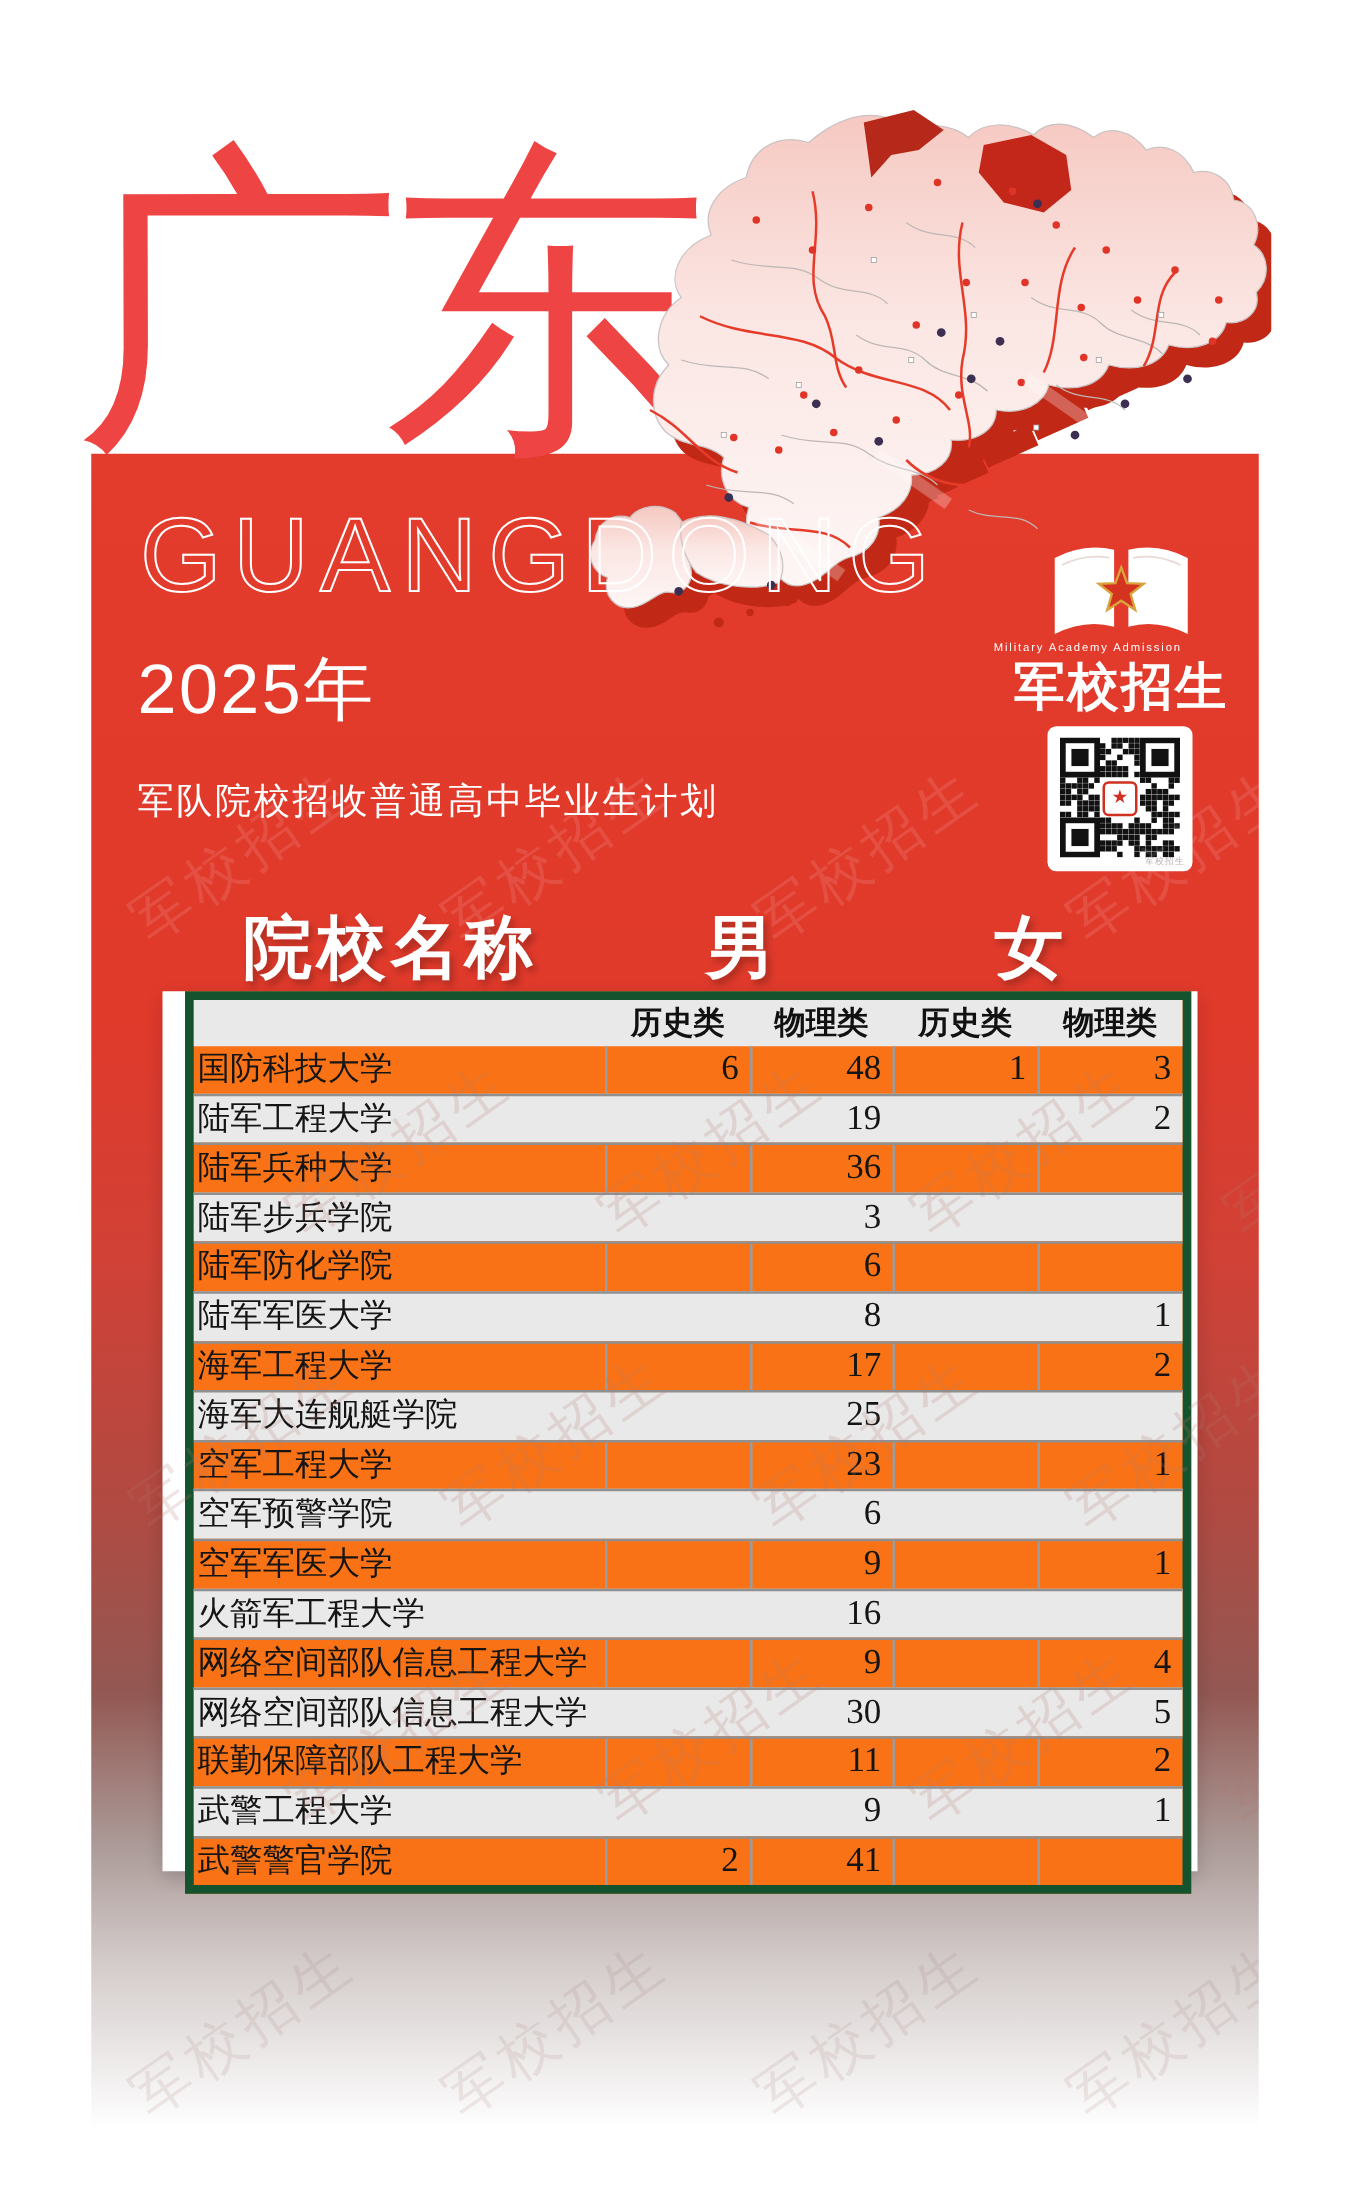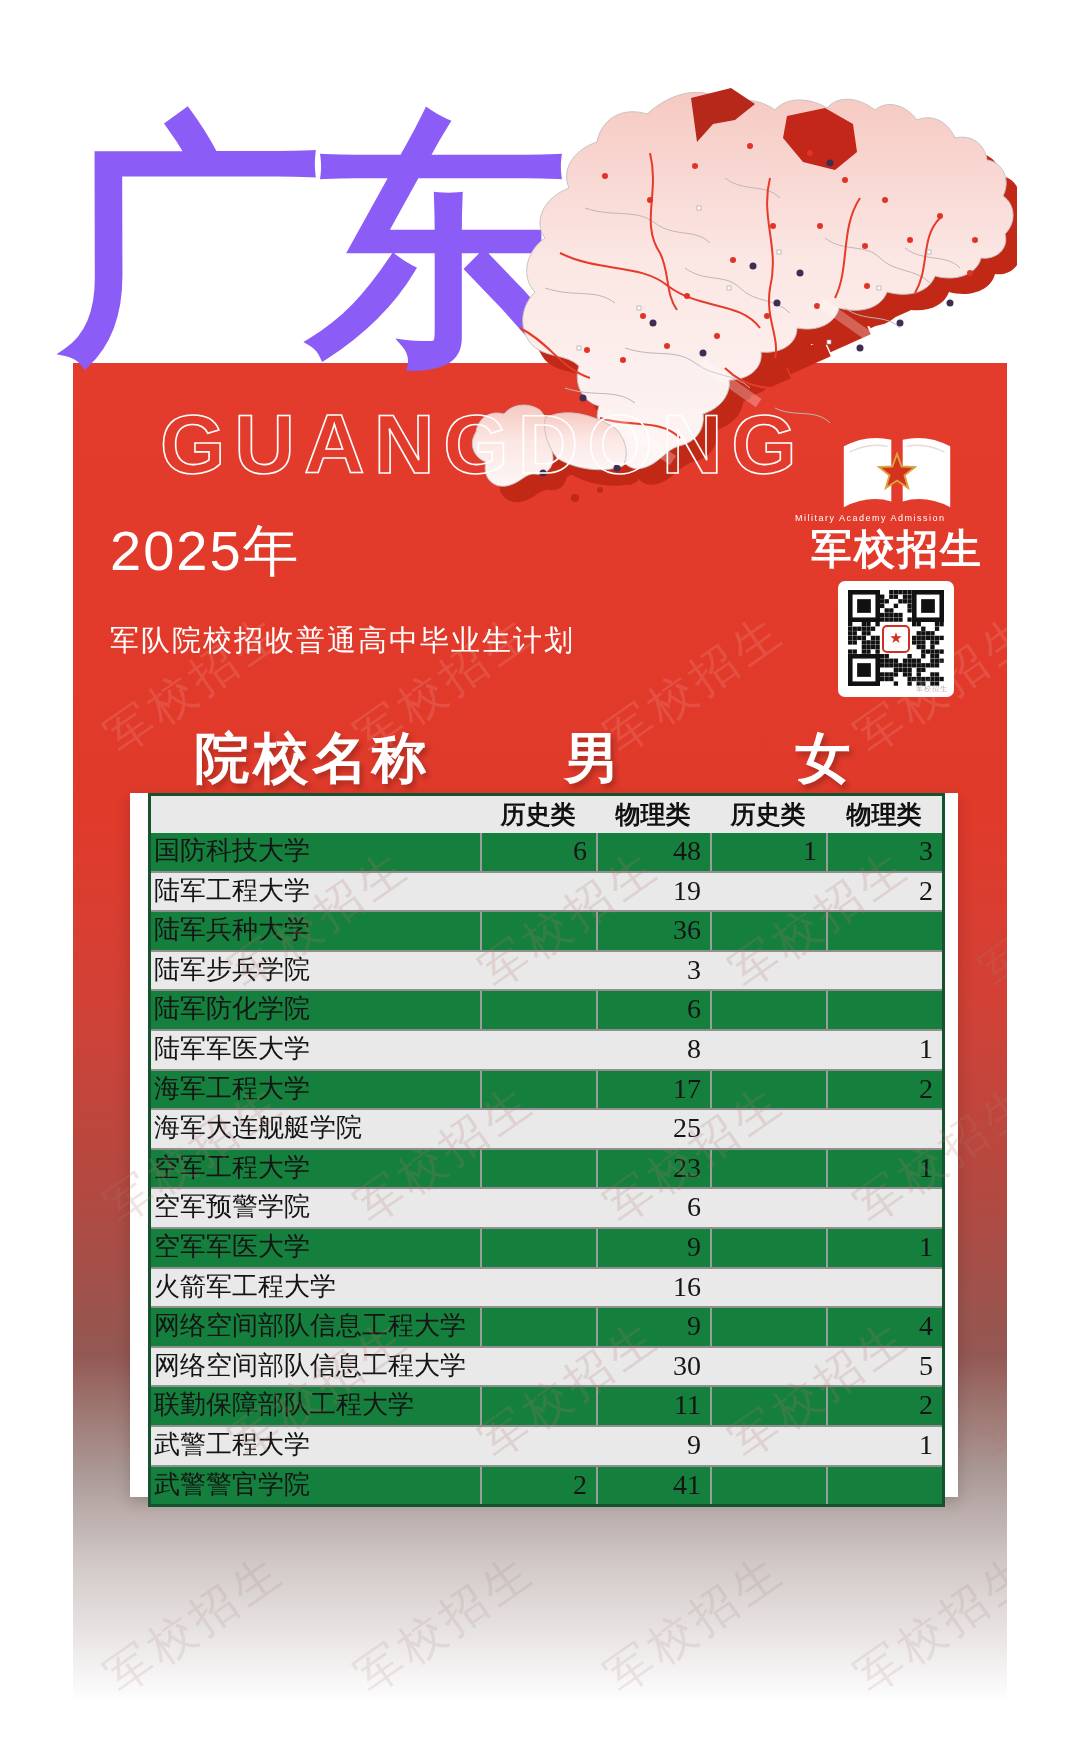--- a/index.html
+++ b/index.html
@@ -15,27 +15,27 @@
     left:73px;top:363px;width:934px;height:1340px;z-index:1;
     background:linear-gradient(180deg,
       #e33b2c 0%, #e03a2b 34%, #d14136 48%,
       #b04a42 63%, #935853 74%, #ab9a97 83%,
       #d3cbca 90%, #ffffff 100%);
   }
 
   
   #province-cn{
     left:60px;top:112px;z-index:2;
-    font-size:262px;line-height:1;font-weight:700;
-    color:#8b5cf6;letter-spacing:-16px;white-space:nowrap;text-align:right;
+    font-size:262px;line-height:1;font-weight:400;
+    color:#ef4444;letter-spacing:-16px;white-space:nowrap;text-align:right;
   }
   #province-en{
     left:112px;top:402px;z-index:4;
-    font-size:84px;line-height:1;font-weight:700;letter-spacing:9px;
-    color:transparent;-webkit-text-stroke:1.6px #ffffff;white-space:nowrap;margin-left:48px;
+    font-size:84px;line-height:1;font-weight:400;letter-spacing:9px;
+    color:transparent;-webkit-text-stroke:1.6px #ffffff;white-space:nowrap;
   }
   #year-title{
     left:110px;top:514px;z-index:4;
     font-size:56px;font-weight:400;color:#ffffff;letter-spacing:2px;
   }
   #plan-subtitle{
     left:110px;top:585px;z-index:4;
     font-size:29px;color:#ffffff;letter-spacing:2px;white-space:nowrap;margin-top:36px;
   }
 
@@ -78,21 +78,21 @@
   #h-male{left:477px;width:230px;}
   #h-female{left:707px;width:232px;}
 
   
   #table-card{
     left:130px;top:793px;width:828px;height:704px;z-index:5;
     background:#ffffff;box-shadow:0 5px 14px rgba(0,0,0,.18);
   }
   #grid-table{
     position:absolute;left:18px;top:0;width:791px;
-    border:3px solid #14532d;box-sizing:content-box;background:#15803d;
+    border:7px solid #14532d;box-sizing:content-box;background:#f97316;
   }
   .trow{
     display:grid;grid-template-columns:329px 116px 114px 116px 116px;
     height:37.6px;
   }
   .trow + .trow{border-top:2px solid #909090;}
   #sub-row{
     height:37px;background:#e9e9e9;
   }
   #sub-row .sc{

